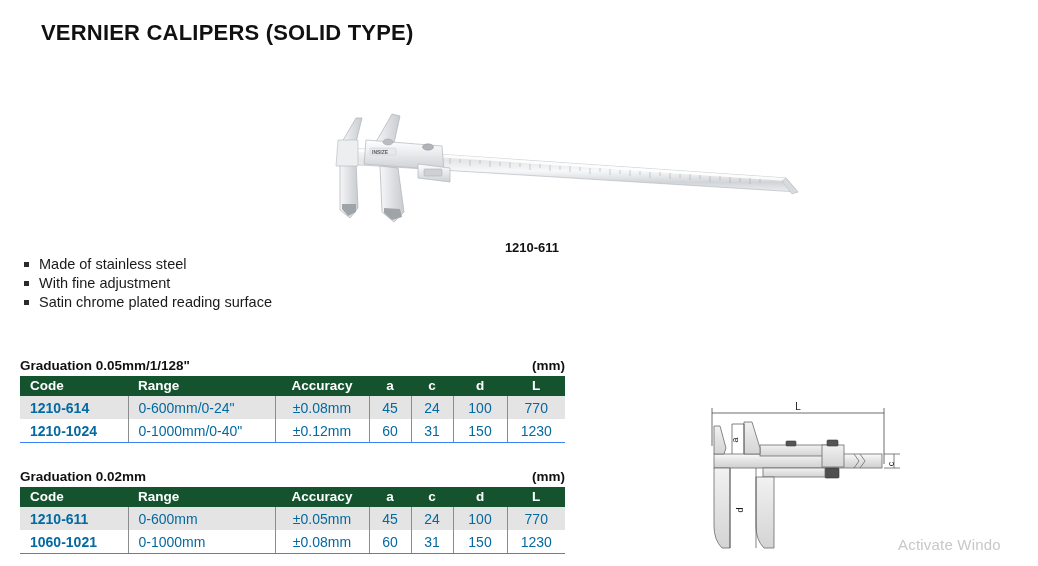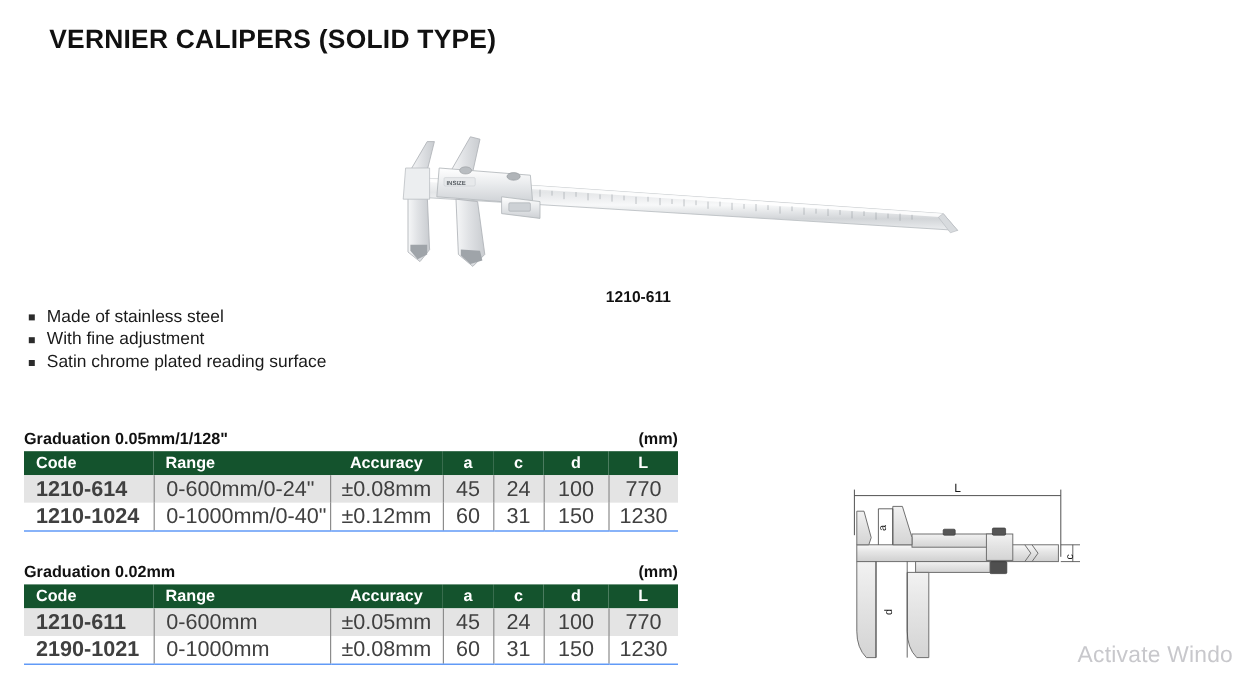--- a/index.html
+++ b/index.html
@@ -95,23 +95,23 @@
     background: #14532d;
     color: #ffffff;
     font-size: 13.5px;
     font-weight: bold;
     height: 19px;
     padding: 0 0 1px 0;
     border: none;
   }
   table.spec th.left-col { text-align: left; padding-left: 10px; }
   table.spec td {
-    font-size: 18px;
+    font-size: 14px;
     height: 21px;
-    color: #404040;
+    color: #0369a1;
     border-left: 1px solid #8c8c8c;
     text-align: center;
   }
   table.spec td.code {
     font-weight: bold;
     text-align: left;
     padding-left: 10px;
     border-left: none;
   }
   table.spec td.range {
@@ -129,21 +129,21 @@
     top: 398px;
     width: 330px;
     height: 165px;
   }
 
   
   .watermark {
     position: absolute;
     left: 898px;
     top: 536px;
-    font-size: 19px;
+    font-size: 15px;
     color: #c8c8cc;
     white-space: nowrap;
     letter-spacing: 0.2px;
   }
 </style>
 </head>
 <body>
 
 <div class="page-title">VERNIER CALIPERS (SOLID TYPE)</div>
 
@@ -338,21 +338,21 @@
       <tr class="data-row row-alt">
         <td class="code">1210-611</td>
         <td class="range">0-600mm</td>
         <td>±0.05mm</td>
         <td>45</td>
         <td>24</td>
         <td>100</td>
         <td>770</td>
       </tr>
       <tr class="data-row row-plain">
-        <td class="code">2190-1021</td>
+        <td class="code">1060-1021</td>
         <td class="range">0-1000mm</td>
         <td>±0.08mm</td>
         <td>60</td>
         <td>31</td>
         <td>150</td>
         <td>1230</td>
       </tr>
     </tbody>
   </table>
 </div>

